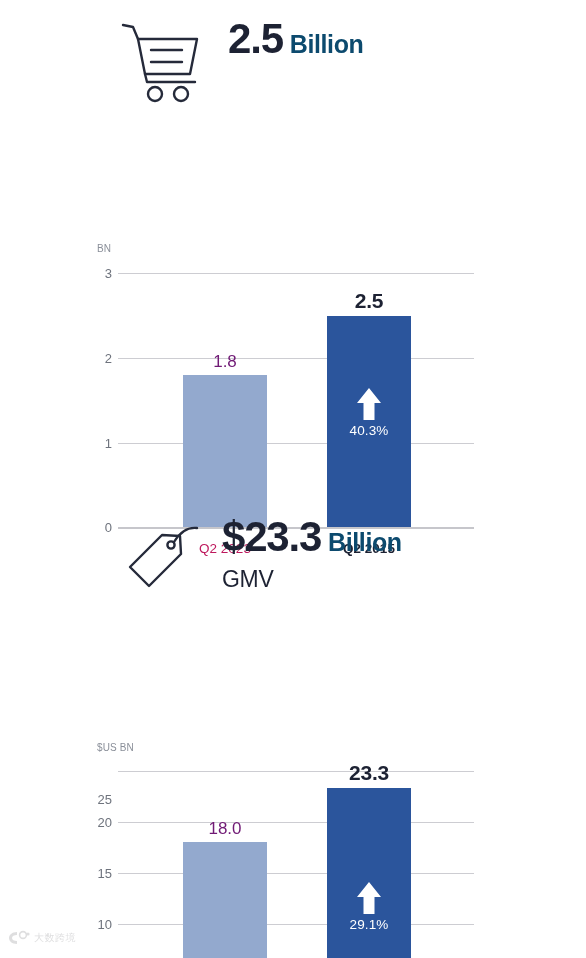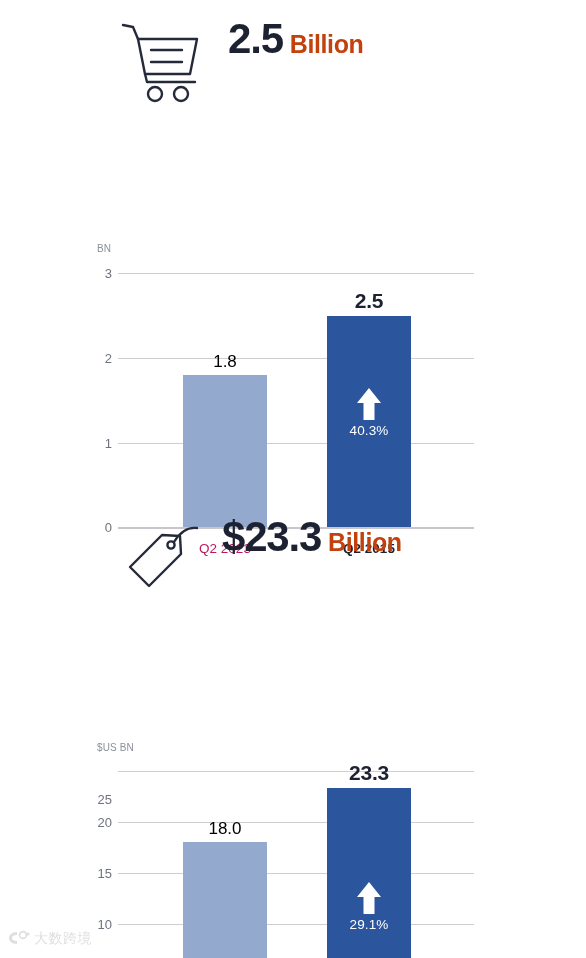--- a/index.html
+++ b/index.html
@@ -48,21 +48,21 @@
   .kpi-value {
     font-size: 42px;
     font-weight: 700;
     letter-spacing: -1.2px;
     color: #1d2233;
   }
   .kpi-unit {
     font-size: 25px;
     font-weight: 700;
     letter-spacing: -0.4px;
-    color: #c2410c;
+    color: #0c4a6e;
     margin-left: 7px;
     text-align: right;
   }
   .kpi-sublabel {
     font-size: 23px;
     font-weight: 400;
     color: #1d2233;
     letter-spacing: -0.3px;
     margin-top: 10px;
     line-height: 1;
@@ -109,21 +109,21 @@
 
   .bar-value {
     position: absolute;
     width: 120px;
     text-align: center;
     line-height: 1;
     white-space: nowrap;
   }
   .bar-value.prev {
     font-size: 17px;
-    color: #000000;
+    color: #701a75;
     font-weight: 400;
   }
   .bar-value.curr {
     font-size: 21px;
     color: #1d2233;
     font-weight: 600;
     letter-spacing: -0.2px;
   }
   .cat-label {
     position: absolute;
@@ -157,21 +157,21 @@
   .watermark {
     position: absolute;
     left: 8px;
     top: 930px;
     display: flex;
     align-items: center;
     gap: 4px;
     opacity: 0.22;
   }
   .watermark-text {
-    font-size: 14px;
+    font-size: 10px;
     color: #6b6b70;
     letter-spacing: 0.5px;
     line-height: 1;
     font-family: "DejaVu Sans", sans-serif;
   }
 </style>
 </head>
 <body>
 
 <div class="kpi-block" style="top:0px;">
@@ -236,20 +236,21 @@
         <path d="M12 47 L44 15 L62 16 L63 34 L31 66 Z"></path>
         <circle cx="53" cy="25" r="3.6"></circle>
         <path d="M56 22 C62 12, 70 7, 79 8"></path>
       </svg>
     </div>
     <div class="kpi-text" style="left:222px;">
       <div class="kpi-line1">
         <span class="kpi-value">$23.3</span>
         <span class="kpi-unit">Billion</span>
       </div>
+      <div class="kpi-sublabel">GMV</div>
     </div>
   </div>
 
   <div class="chart">
 
     <div class="axis-unit" style="left:97px; top:134px;">$US BN</div>
 
     <div class="gridline" style="top:163px;"></div>
     <div class="gridline" style="top:214px;"></div>
     <div class="gridline" style="top:265px;"></div>

